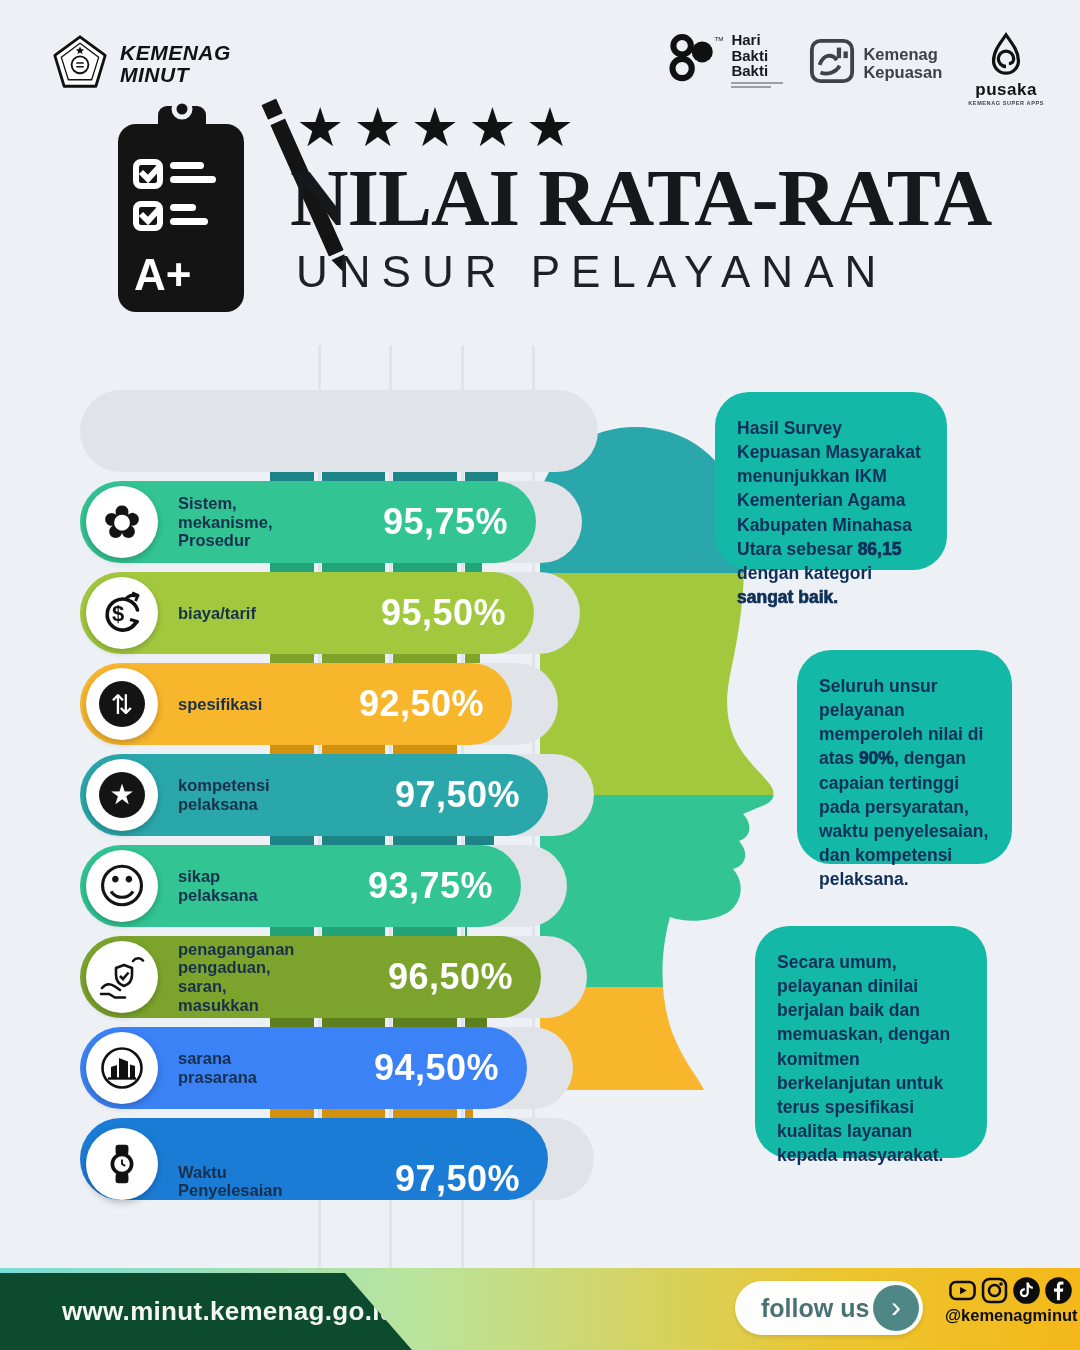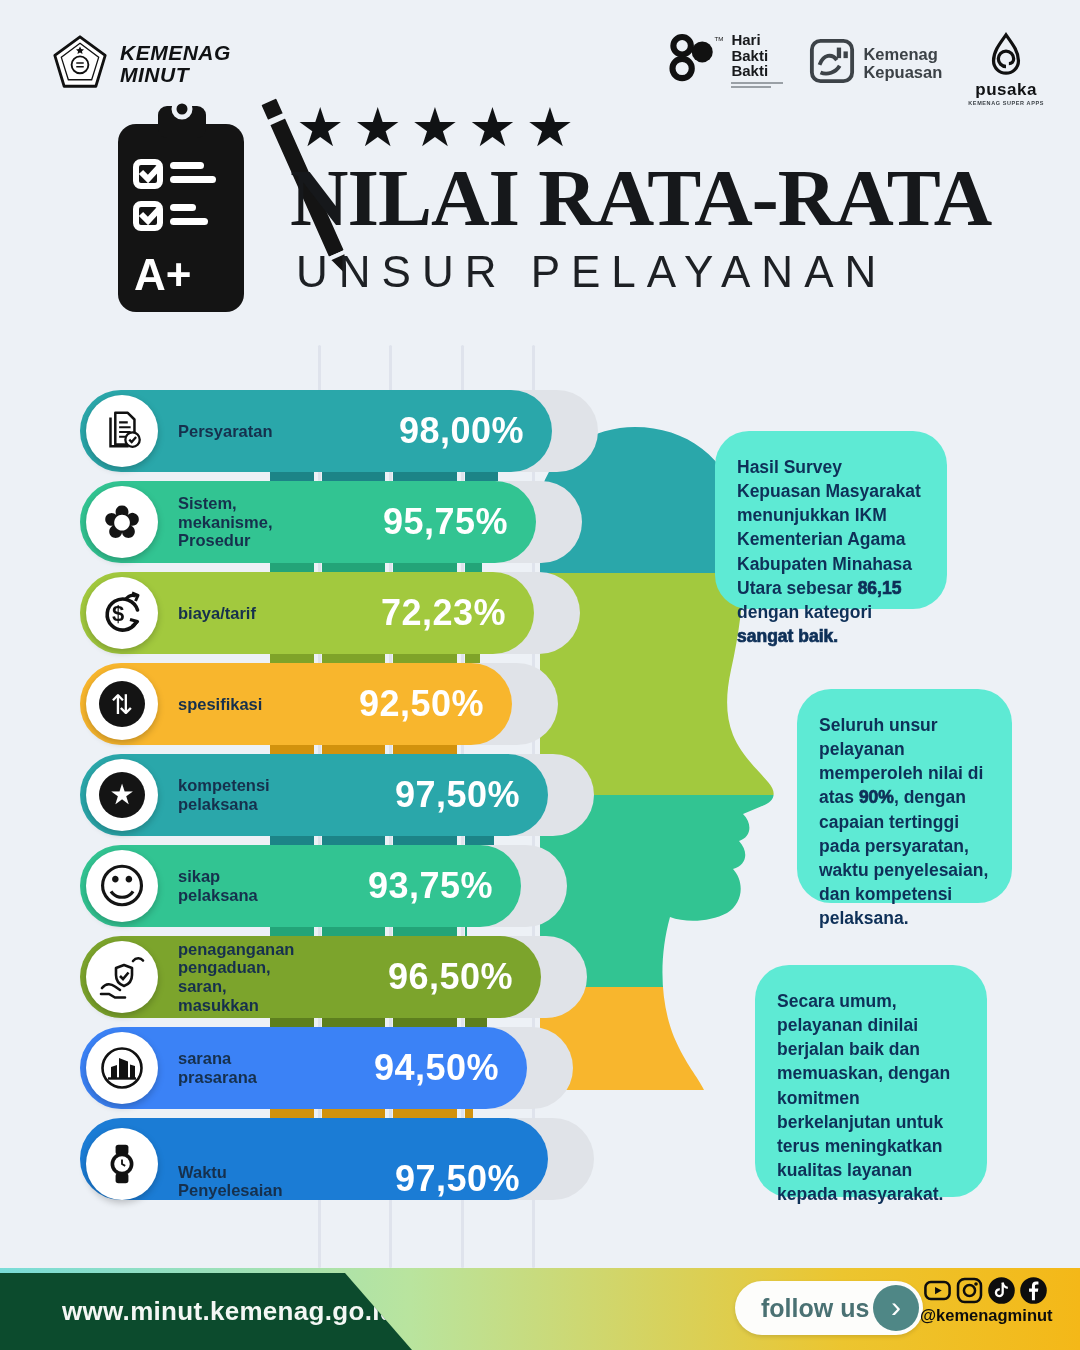--- a/index.html
+++ b/index.html
@@ -41,39 +41,39 @@
   .icon-wrap{width:72px;height:72px;border-radius:50%;background:#fff;margin-left:6px;flex:none;
              display:flex;align-items:center;justify-content:center;box-shadow:0 3px 7px rgba(0,0,0,.22);}
   .gchar{font-family:"DejaVu Sans",sans-serif;color:#141414;line-height:1;}
   .disc{width:46px;height:46px;border-radius:50%;background:#141414;display:flex;align-items:center;justify-content:center;}
   .disc .gchar{color:#fff;}
   .bar-label{margin-left:20px;width:170px;font-size:16.5px;font-weight:bold;line-height:1.13;color:#16304d;white-space:pre-line;}
   .bar-value{position:absolute;right:28px;font-size:36px;font-weight:bold;color:#fff;letter-spacing:.5px;}
   .stripe-seg{position:absolute;height:9px;top:82px;}
 
   
-  .tbox{position:absolute;background:#5eead4;border-radius:34px;color:#0e3058;font-size:17.5px;
-        font-weight:bold;line-height:1.38;padding:24px 22px;box-sizing:border-box;z-index:3;margin-top:39px;}
+  .tbox{position:absolute;background:#14b8a6;border-radius:34px;color:#0e3058;font-size:17.5px;
+        font-weight:bold;line-height:1.38;padding:24px 22px;box-sizing:border-box;z-index:3;}
   .tbox .xb{-webkit-text-stroke:.7px #0e3058;}
   .b1{left:715px;top:392px;width:232px;height:178px;}
   .b2{left:797px;top:650px;width:215px;height:214px;}
   .b3{left:755px;top:926px;width:232px;height:232px;}
 
   
   .footer{position:absolute;left:0;top:1268px;width:1080px;height:82px;z-index:5;
           background:linear-gradient(90deg,#79dcd8 0%,#b9e49e 38%,#ecc52f 78%,#f4b818 100%);}
   .site-wedge{position:absolute;left:0;top:5px;width:430px;height:77px;background:#0c4b2d;
               clip-path:polygon(0 0,345px 0,412px 100%,0 100%);display:flex;align-items:center;}
   .site-url{margin-left:62px;color:#f4f7f4;font-size:26px;font-weight:bold;letter-spacing:.3px;}
   .follow-pill{position:absolute;left:735px;top:13px;width:188px;height:54px;background:#fdfdfb;border-radius:27px;
                display:flex;align-items:center;box-shadow:0 2px 4px rgba(0,0,0,.12);}
   .follow-label{margin-left:26px;font-size:25px;font-weight:bold;color:#4a7173;}
   .follow-circle{position:absolute;right:4px;top:4px;width:46px;height:46px;border-radius:50%;background:#4f8786;
                  display:flex;align-items:center;justify-content:center;color:#fff;font-size:30px;line-height:1;padding-bottom:3px;box-sizing:border-box;}
-  .socials{position:absolute;left:920px;top:8px;width:130px;text-align:center;}
+  .socials{position:absolute;left:945px;top:8px;width:130px;text-align:center;}
   .social-row{display:flex;justify-content:center;gap:3px;}
   .social-row svg{display:block;}
   .handle{font-size:16.5px;font-weight:bold;color:#0d0d0d;margin-top:1px;white-space:nowrap;}
 </style>
 </head>
 <body>
 
 <div class="canvas">
 
   <div class="vline" style="left:318px"></div>
@@ -186,33 +186,20 @@
         <rect x="0" y="148" width="245" height="222" fill="#a2c93e"></rect>
         <rect x="0" y="370" width="245" height="192" fill="#32c492"></rect>
         <rect x="0" y="562" width="245" height="103" fill="#f8b62d"></rect>
       </g>
     </svg>
   </span>
 
   <div id="rows">
       <div class="row" style="top: 0px;">
         <div class="track" style="width: 518px;"></div>
-        <div class="pill" style="width: 472px; background: rgb(42, 167, 170);">
-          <div class="icon-wrap">
-            <svg width="46" height="46" viewBox="0 0 48 48">
-              <path d="M12 10v30h19" fill="none" stroke="#111" stroke-width="2.6"></path>
-              <path d="M17 5h13l7 7v26H17z" fill="#fff" stroke="#111" stroke-width="2.6" stroke-linejoin="round"></path>
-              <path d="M21 15h9M21 20h12M21 25h12M21 30h8" stroke="#111" stroke-width="2.1"></path>
-              <circle cx="35" cy="33" r="7.5" fill="#fff" stroke="#111" stroke-width="2.4"></circle>
-              <path d="M31.6 33l2.5 2.5 4.6-5.2" fill="none" stroke="#111" stroke-width="2.4"></path>
-            </svg>
-          </div>
-          <div class="bar-label">Persyaratan</div>
-          <div class="bar-value">98,00%</div>
-        </div>
         <div class="stripe-seg" style="left: 190px; width: 44px; background: rgb(28, 132, 135);"></div>
         <div class="stripe-seg" style="left: 242px; width: 63px; background: rgb(28, 132, 135);"></div>
         <div class="stripe-seg" style="left: 313px; width: 64px; background: rgb(28, 132, 135);"></div>
         <div class="stripe-seg" style="left: 385px; width: 33px; background: rgb(28, 132, 135);"></div>
       </div>
       <div class="row" style="top: 91px;">
         <div class="track" style="width: 502px;"></div>
         <div class="pill" style="width: 456px; background: rgb(50, 196, 146);">
           <div class="icon-wrap">
             <span class="gchar" style="font-size:46px">✿</span>
@@ -233,21 +220,21 @@
           <div class="icon-wrap">
             <svg width="48" height="48" viewBox="0 0 48 48">
               <path d="M39.5 21A15.5 15.5 0 1 0 38 33.5" fill="none" stroke="#111" stroke-width="3.6" stroke-linecap="round"></path>
               <path d="M34 37.5l5.5-5-7.5-2" fill="none" stroke="#111" stroke-width="3.2" stroke-linejoin="round"></path>
               <text x="20" y="32" text-anchor="middle" font-size="22" font-weight="bold" fill="#111" font-family="Liberation Sans,sans-serif">$</text>
               <path d="M27 11c3-4 7-5.5 11-4" fill="none" stroke="#111" stroke-width="3"></path>
               <path d="M34 4l6 2.5-2.5 5.5" fill="none" stroke="#111" stroke-width="3" stroke-linejoin="round"></path>
             </svg>
           </div>
           <div class="bar-label">biaya/tarif</div>
-          <div class="bar-value">72,23%</div>
+          <div class="bar-value">95,50%</div>
         </div>
         <div class="stripe-seg" style="left: 190px; width: 44px; background: rgb(127, 163, 41);"></div>
         <div class="stripe-seg" style="left: 242px; width: 63px; background: rgb(127, 163, 41);"></div>
         <div class="stripe-seg" style="left: 313px; width: 64px; background: rgb(127, 163, 41);"></div>
         <div class="stripe-seg" style="left: 385px; width: 15px; background: rgb(127, 163, 41);"></div>
       </div>
       <div class="row" style="top: 273px;">
         <div class="track" style="width: 478px;"></div>
         <div class="pill" style="width: 432px; background: rgb(248, 182, 45);">
           <div class="icon-wrap">
@@ -352,21 +339,21 @@
           </div>
           <div class="bar-label">Waktu
 Penyelesaian</div>
           <div class="bar-value">97,50%</div>
         </div>
       </div>
     </div>
 
   <div class="tbox b1"><span>Hasil Survey Kepuasan Masyarakat menunjukkan IKM Kementerian Agama Kabupaten Minahasa Utara sebesar </span><b class="xb">86,15</b><span> dengan kategori </span><b class="xb">sangat baik.</b></div>
   <div class="tbox b2"><span>Seluruh unsur pelayanan memperoleh nilai di atas </span><b class="xb">90%</b><span>, dengan capaian tertinggi pada persyaratan, waktu penyelesaian, dan kompetensi pelaksana.</span></div>
-  <div class="tbox b3"><span> Secara umum, pelayanan dinilai berjalan baik dan memuaskan, dengan komitmen berkelanjutan untuk terus meningkatkan kualitas layanan kepada masyarakat.</span></div>
+  <div class="tbox b3"><span> Secara umum, pelayanan dinilai berjalan baik dan memuaskan, dengan komitmen berkelanjutan untuk terus spesifikasi kualitas layanan kepada masyarakat.</span></div>
 
   <div class="footer">
     <div class="site-wedge">
       <span class="site-url">www.minut.kemenag.go.id</span>
     </div>
     <div class="follow-pill">
       <span class="follow-label">follow us</span>
       <span class="follow-circle">›</span>
     </div>
     <div class="socials">

